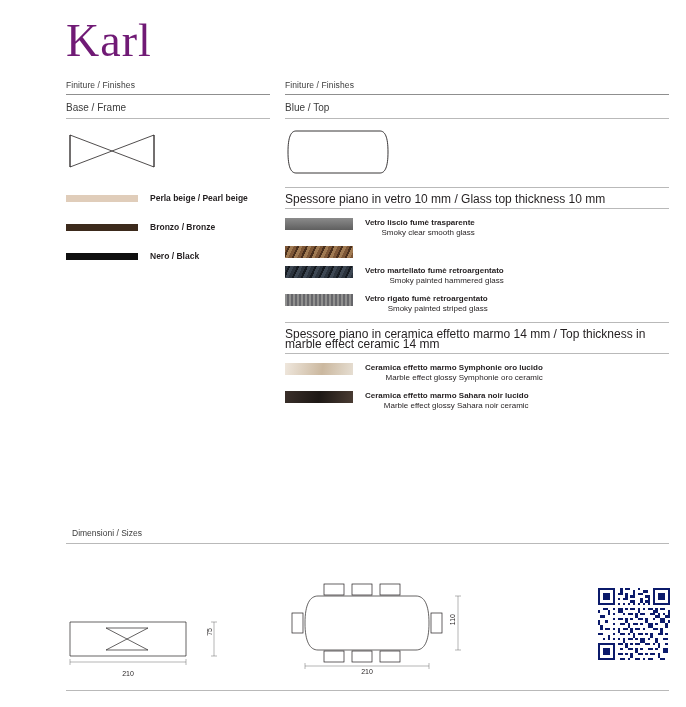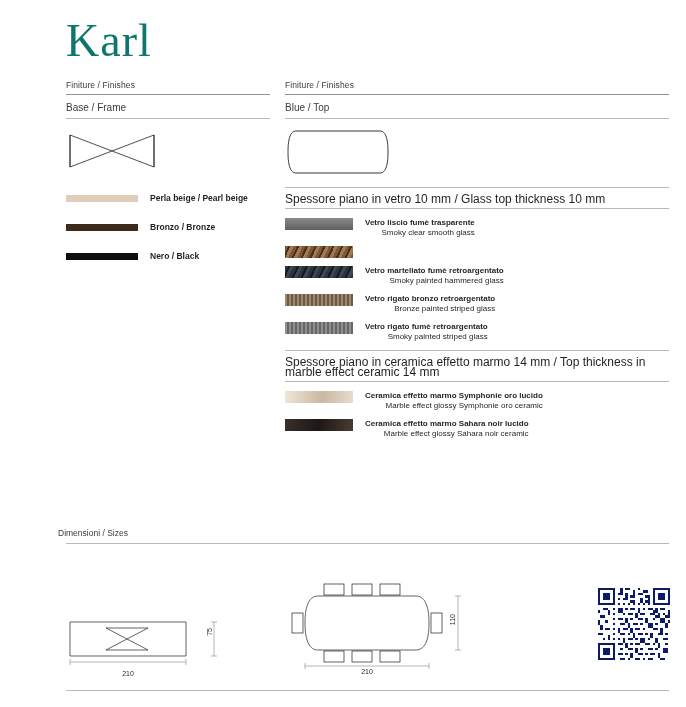--- a/index.html
+++ b/index.html
@@ -15,21 +15,21 @@
   }
 
   
   .title {
     position: absolute;
     left: 66px;
     top: 18px;
     font-family: "Liberation Serif", serif;
     font-size: 46px;
     letter-spacing: 1px;
-    color: #0f766e;
+    color: #701a75;
     line-height: 1;
     font-weight: 400;
   }
 
   
   .col-left  { position: absolute; left: 66px;  top: 80px;  width: 204px; }
   .col-right { position: absolute; left: 285px; top: 80px;  width: 384px; }
 
   .section-label {
     font-size: 8.5px;
@@ -87,21 +87,21 @@
   .spec-line {
     font-size: 12px;
     line-height: 10px;
     color: #231f20;
     padding: 6px 0 4px 0;
   }
 
   
   .dims-label {
     position: absolute;
-    left: 58px;
+    left: 72px;
     top: 528px;
     font-size: 8.5px;
     color: #3b3b3b;
   }
   .dims-rule {
     position: absolute;
     left: 66px;
     top: 543px;
     width: 603px;
     border-top: 1px solid #b9b9b9;
@@ -226,27 +226,20 @@
     </div>
 
     <div class="swatch-row">
       <div class="swatch-tall" style="background:repeating-linear-gradient(115deg,#2b333d 0 3px,#151a20 3px 5px,#3d4753 5px 8px)"></div>
       <div class="swatch-label">
         <span class="it">Vetro martellato fumè retroargentato</span>
         <span class="en">Smoky painted hammered glass</span>
       </div>
     </div>
 
-    <div class="swatch-row">
-      <div class="swatch-tall" style="background:repeating-linear-gradient(90deg,#9c8a70 0 2px,#6d5b45 2px 4px)"></div>
-      <div class="swatch-label">
-        <span class="it">Vetro rigato bronzo retroargentato</span>
-        <span class="en">Bronze painted striped glass</span>
-      </div>
-    </div>
 
     <div class="swatch-row">
       <div class="swatch-tall" style="background:repeating-linear-gradient(90deg,#90908f 0 2px,#66666a 2px 4px)"></div>
       <div class="swatch-label">
         <span class="it">Vetro rigato fumè retroargentato</span>
         <span class="en">Smoky painted striped glass</span>
       </div>
     </div>
 
   </div>

